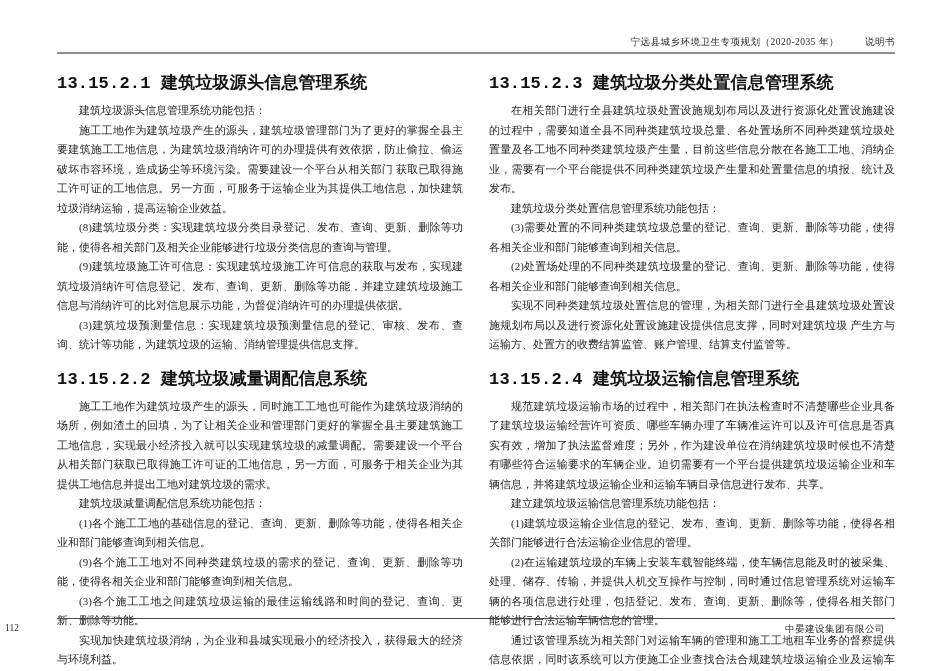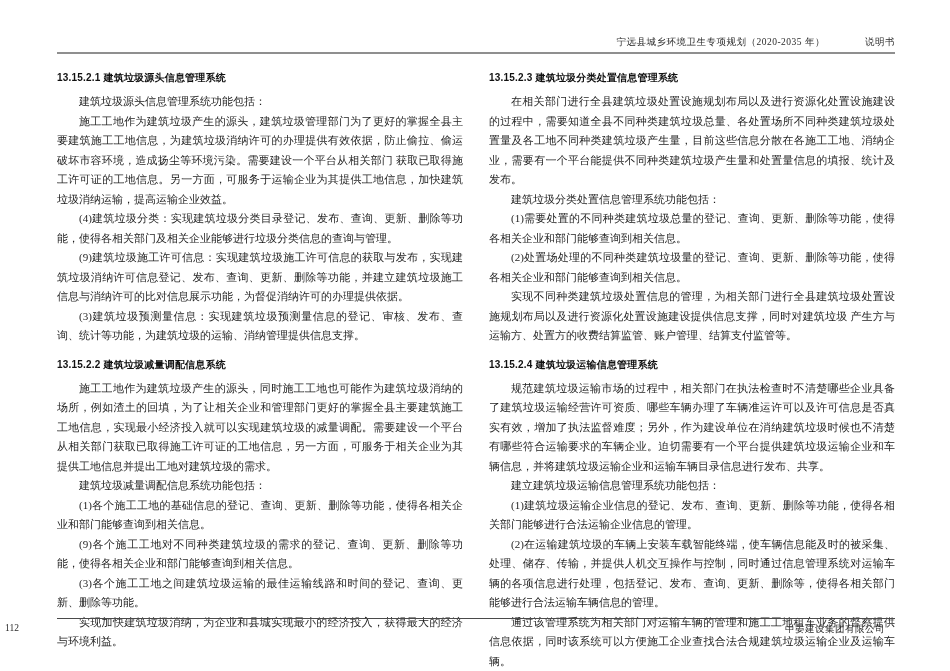--- a/index.html
+++ b/index.html
@@ -20,21 +20,21 @@
   .page-header {
     position: absolute;
     top: 36px;
     right: 55px;
     font-size: 9.5px;
     letter-spacing: 0.5px;
     color: #2a2a2a;
     white-space: nowrap;
   }
   .page-header .doc-type {
-    margin-left: 40px;
+    margin-left: 26px;
   }
   .header-rule {
     position: absolute;
     top: 52px;
     left: 57px;
     right: 55px;
     height: 2px;
     background: #8f8f8f;
   }
   
@@ -43,26 +43,26 @@
     top: 64px;
     left: 57px;
     width: 838px;
     display: flex;
     gap: 26px;
   }
   .col {
     width: 406px;
   }
   .section-heading {
-    font-size: 10px;
+    font-size: 17px;
     font-weight: bold;
     color: #111;
     margin: 12px 0 7px 0;
     letter-spacing: 0.2px;
-    font-family: Liberation Sans, sans-serif;
+    font-family: Liberation Mono, monospace;
   }
   .col .section-heading:first-child {
     margin-top: 7px;
   }
   .col p {
     margin: 0;
     font-size: 11px;
     line-height: 19.5px;
     text-indent: 2em;
     text-align: justify;
@@ -104,38 +104,38 @@
     <span>宁远县城乡环境卫生专项规划（2020-2035 年）</span><span class="doc-type">说明书</span>
   </div>
   <div class="header-rule"></div>
 
   <div class="columns">
 
     <div class="col">
       <h3 class="section-heading">13.15.2.1 建筑垃圾源头信息管理系统</h3>
       <p>建筑垃圾源头信息管理系统功能包括：</p>
       <p>施工工地作为建筑垃圾产生的源头，建筑垃圾管理部门为了更好的掌握全县主要建筑施工工地信息，为建筑垃圾消纳许可的办理提供有效依据，防止偷拉、偷运破坏市容环境，造成扬尘等环境污染。需要建设一个平台从相关部门 获取已取得施工许可证的工地信息。另一方面，可服务于运输企业为其提供工地信息，加快建筑垃圾消纳运输，提高运输企业效益。</p>
-      <p>(4)建筑垃圾分类：实现建筑垃圾分类目录登记、发布、查询、更新、删除等功能，使得各相关部门及相关企业能够进行垃圾分类信息的查询与管理。</p>
+      <p>(8)建筑垃圾分类：实现建筑垃圾分类目录登记、发布、查询、更新、删除等功能，使得各相关部门及相关企业能够进行垃圾分类信息的查询与管理。</p>
       <p>(9)建筑垃圾施工许可信息：实现建筑垃圾施工许可信息的获取与发布，实现建筑垃圾消纳许可信息登记、发布、查询、更新、删除等功能，并建立建筑垃圾施工信息与消纳许可的比对信息展示功能，为督促消纳许可的办理提供依据。</p>
       <p>(3)建筑垃圾预测量信息：实现建筑垃圾预测量信息的登记、审核、发布、查询、统计等功能，为建筑垃圾的运输、消纳管理提供信息支撑。</p>
 
       <h3 class="section-heading">13.15.2.2 建筑垃圾减量调配信息系统</h3>
       <p>施工工地作为建筑垃圾产生的源头，同时施工工地也可能作为建筑垃圾消纳的场所，例如渣土的回填，为了让相关企业和管理部门更好的掌握全县主要建筑施工工地信息，实现最小经济投入就可以实现建筑垃圾的减量调配。需要建设一个平台从相关部门获取已取得施工许可证的工地信息，另一方面，可服务于相关企业为其提供工地信息并提出工地对建筑垃圾的需求。</p>
       <p>建筑垃圾减量调配信息系统功能包括：</p>
       <p>(1)各个施工工地的基础信息的登记、查询、更新、删除等功能，使得各相关企业和部门能够查询到相关信息。</p>
       <p>(9)各个施工工地对不同种类建筑垃圾的需求的登记、查询、更新、删除等功能，使得各相关企业和部门能够查询到相关信息。</p>
       <p>(3)各个施工工地之间建筑垃圾运输的最佳运输线路和时间的登记、查询、更新、删除等功能。</p>
       <p>实现加快建筑垃圾消纳，为企业和县城实现最小的经济投入，获得最大的经济与环境利益。</p>
     </div>
 
     <div class="col">
       <h3 class="section-heading">13.15.2.3 建筑垃圾分类处置信息管理系统</h3>
       <p>在相关部门进行全县建筑垃圾处置设施规划布局以及进行资源化处置设施建设的过程中，需要知道全县不同种类建筑垃圾总量、各处置场所不同种类建筑垃圾处置量及各工地不同种类建筑垃圾产生量，目前这些信息分散在各施工工地、消纳企业，需要有一个平台能提供不同种类建筑垃圾产生量和处置量信息的填报、统计及发布。</p>
       <p>建筑垃圾分类处置信息管理系统功能包括：</p>
-      <p>(1)需要处置的不同种类建筑垃圾总量的登记、查询、更新、删除等功能，使得各相关企业和部门能够查询到相关信息。</p>
+      <p>(3)需要处置的不同种类建筑垃圾总量的登记、查询、更新、删除等功能，使得各相关企业和部门能够查询到相关信息。</p>
       <p>(2)处置场处理的不同种类建筑垃圾量的登记、查询、更新、删除等功能，使得各相关企业和部门能够查询到相关信息。</p>
       <p>实现不同种类建筑垃圾处置信息的管理，为相关部门进行全县建筑垃圾处置设施规划布局以及进行资源化处置设施建设提供信息支撑，同时对建筑垃圾 产生方与运输方、处置方的收费结算监管、账户管理、结算支付监管等。</p>
 
       <h3 class="section-heading">13.15.2.4 建筑垃圾运输信息管理系统</h3>
       <p>规范建筑垃圾运输市场的过程中，相关部门在执法检查时不清楚哪些企业具备了建筑垃圾运输经营许可资质、哪些车辆办理了车辆准运许可以及许可信息是否真实有效，增加了执法监督难度；另外，作为建设单位在消纳建筑垃圾时候也不清楚有哪些符合运输要求的车辆企业。迫切需要有一个平台提供建筑垃圾运输企业和车辆信息，并将建筑垃圾运输企业和运输车辆目录信息进行发布、共享。</p>
       <p>建立建筑垃圾运输信息管理系统功能包括：</p>
       <p>(1)建筑垃圾运输企业信息的登记、发布、查询、更新、删除等功能，使得各相关部门能够进行合法运输企业信息的管理。</p>
       <p>(2)在运输建筑垃圾的车辆上安装车载智能终端，使车辆信息能及时的被采集、处理、储存、传输，并提供人机交互操作与控制，同时通过信息管理系统对运输车辆的各项信息进行处理，包括登记、发布、查询、更新、删除等，使得各相关部门能够进行合法运输车辆信息的管理。</p>
       <p>通过该管理系统为相关部门对运输车辆的管理和施工工地租车业务的督察提供信息依据，同时该系统可以方便施工企业查找合法合规建筑垃圾运输企业及运输车辆。</p>
     </div>

